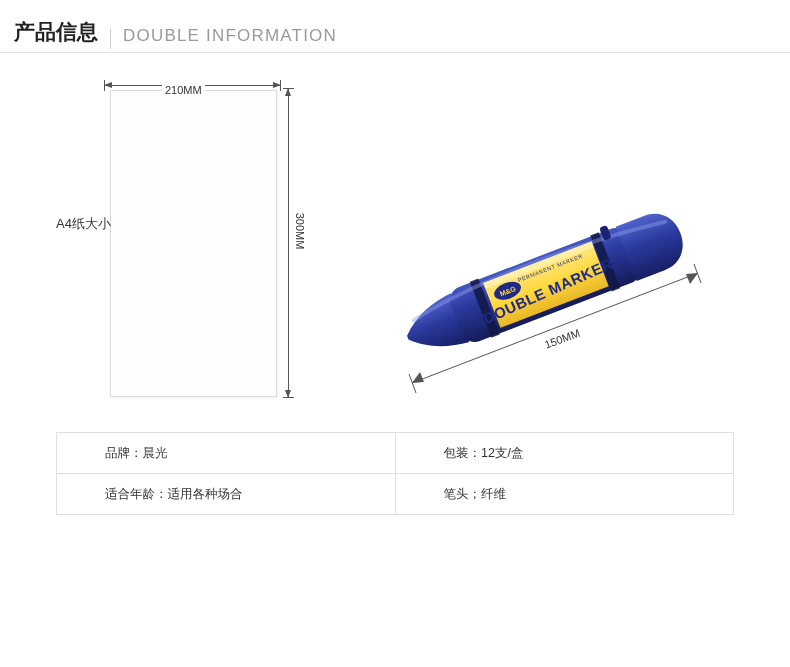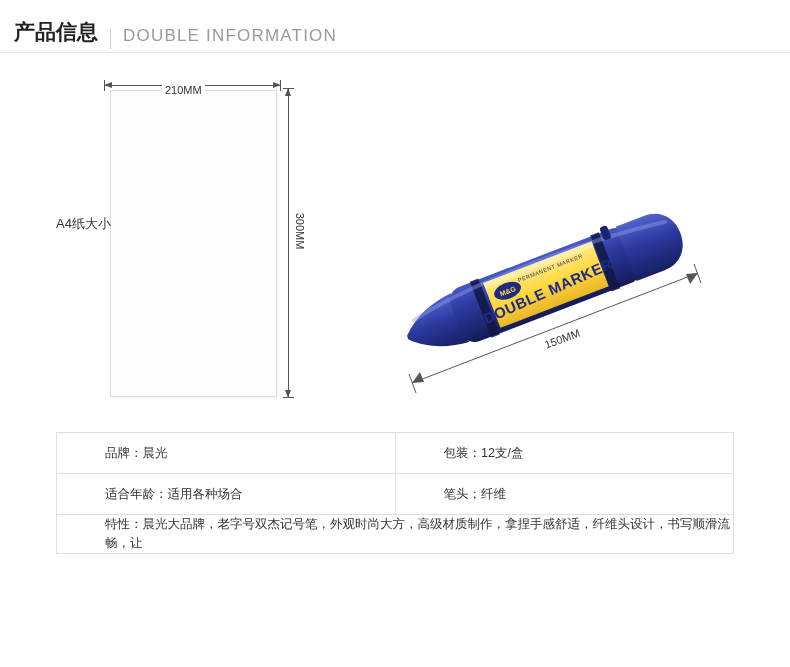--- a/index.html
+++ b/index.html
@@ -306,17 +306,14 @@
 <table class="spec-table">
   <tbody>
     <tr>
       <td class="col-left">品牌：晨光</td>
       <td class="col-right">包装：12支/盒</td>
     </tr>
     <tr>
       <td class="col-left">适合年龄：适用各种场合</td>
       <td class="col-right">笔头；纤维</td>
     </tr>
-    <tr class="feature-row">
-      <td colspan="2">特性：晨光大品牌，老字号双杰记号笔，外观时尚大方，高级材质制作，拿捏手感舒适，纤维头设计，书写顺滑流畅，让</td>
-    </tr>
   </tbody>
 </table>
 
 </body></html>

